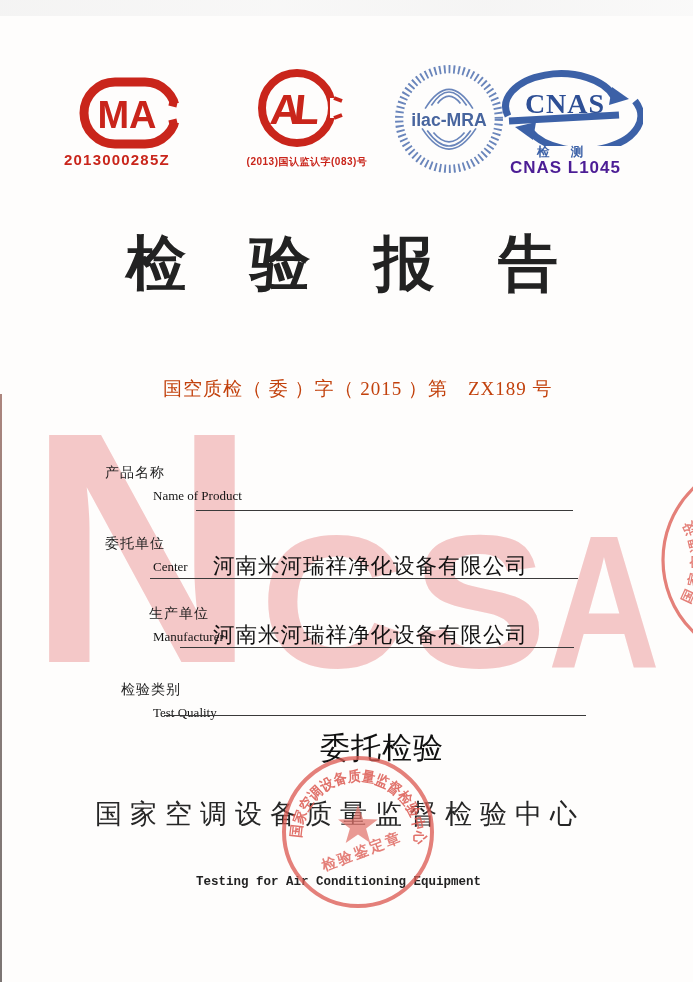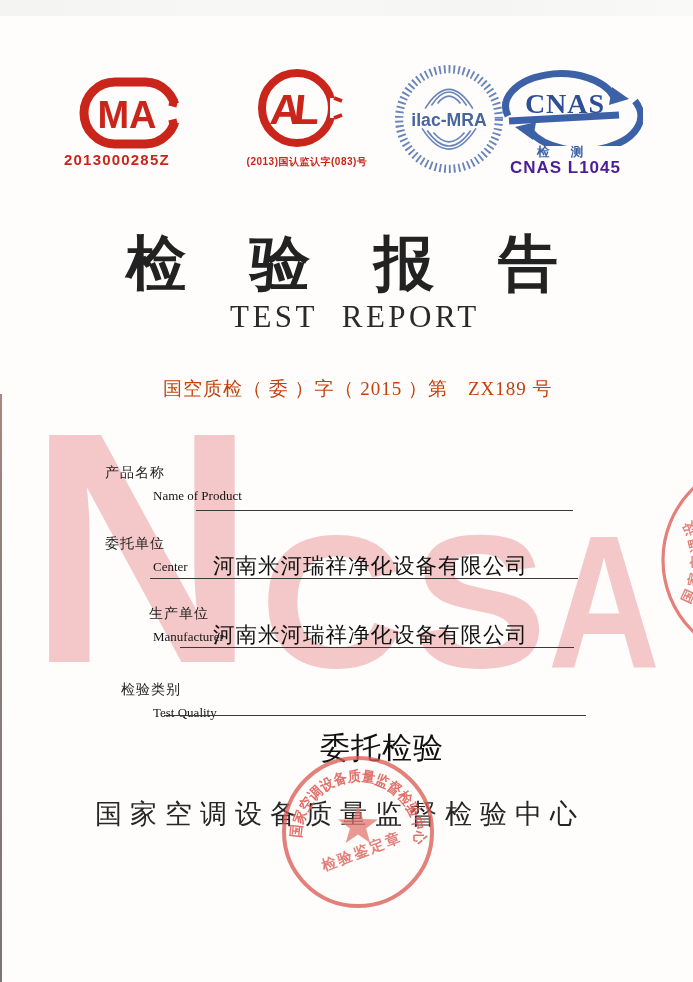--- a/index.html
+++ b/index.html
@@ -103,21 +103,20 @@
       <path d="M8,51 L118,45" stroke-width="7"></path>
     </g>
     <polygon points="111,17 128,29 108,35" fill="#3c61a7"></polygon>
     <polygon points="32,70 14,57 35,52" fill="#3c61a7"></polygon>
     <text x="64" y="43" text-anchor="middle" fill="#2e4f95" font-size="28" font-weight="bold" font-family="Liberation Serif, serif" letter-spacing="1">CNAS</text>
   </svg>
   <div class="abs cnas-sub1">检 测</div>
   <div class="abs cnas-sub2">CNAS L1045</div>
 
   <div class="abs title-zh">检验报告</div>
-  <div class="abs title-en">TEST REPORT</div>
   <div class="abs report-no">国空质检（ 委 ）字（ 2015 ）第　ZX189 号</div>
 
   <div class="abs lbl-zh" style="left:105px;top:464px;font-family:Liberation Mono, monospace;">产品名称</div>
   <div class="abs lbl-en" style="left:105px;top:488px;">Name of Product</div>
   <div class="abs uline" style="left:196px;top:510px;width:377px;"></div>
 
   <div class="abs lbl-zh" style="left:105px;top:535px;">委托单位</div>
   <div class="abs lbl-en" style="left:105px;top:559px;">Center</div>
   <div class="abs uline" style="left:150px;top:578px;width:428px;"></div>
   <div class="abs fval" style="left:213px;top:551px;font-size:21.5px;">河南米河瑞祥净化设备有限公司</div>
@@ -126,20 +125,21 @@
   <div class="abs lbl-en" style="left:105px;top:629px;">Manufacturer</div>
   <div class="abs uline" style="left:180px;top:647px;width:394px;"></div>
   <div class="abs fval" style="left:213px;top:620px;font-size:21.5px;">河南米河瑞祥净化设备有限公司</div>
 
   <div class="abs lbl-zh" style="left:105px;top:681px;margin-left:16px;">检验类别</div>
   <div class="abs lbl-en" style="left:105px;top:705px;">Test Quality</div>
   <div class="abs uline" style="left:164px;top:715px;width:422px;"></div>
   <div class="abs fval" style="left:320px;top:728px;font-size:30px;">委托检验</div>
 
   <div class="abs foot-zh">国家空调设备质量监督检验中心</div>
+  <div class="abs foot-en foot-en2">Testing for Air Conditioning Equipment</div>
 
   <svg class="abs wm" style="left:278px;top:752px;" width="160" height="160" viewBox="0 0 160 160" opacity="0.85">
     <defs>
       <path id="stampArc" d="M 23,86 A 57,57 0 1 1 137,86" fill="none"></path>
     </defs>
     <circle cx="80" cy="80" r="74" fill="none" stroke="#dc5a52" stroke-width="4" opacity="0.9"></circle>
     <polygon points="80,53 85,67.1 99.9,67.5 88.1,76.6 92.3,91 80,82.5 67.7,91 71.9,76.6 60,67.5 75,67.1" fill="#e2736b" opacity="0.85"></polygon>
     <text font-size="14.5" fill="#dc5a52" font-weight="bold">
       <textPath href="#stampArc" textLength="185" lengthAdjust="spacingAndGlyphs">国家空调设备质量监督检验中心</textPath>
     </text>

